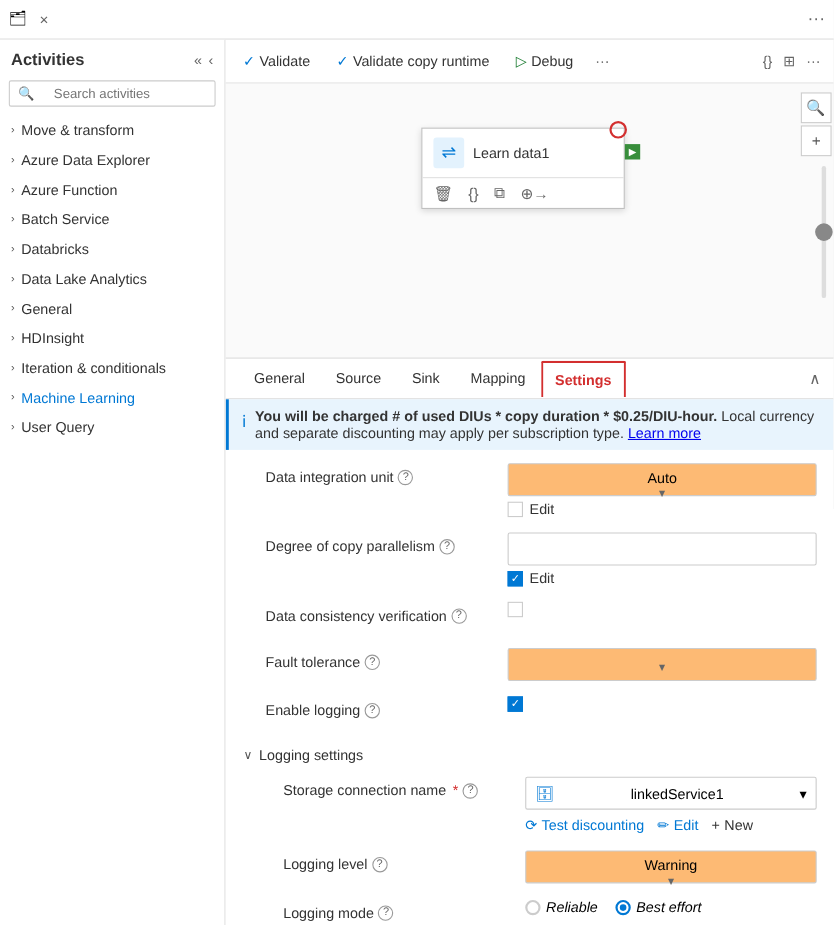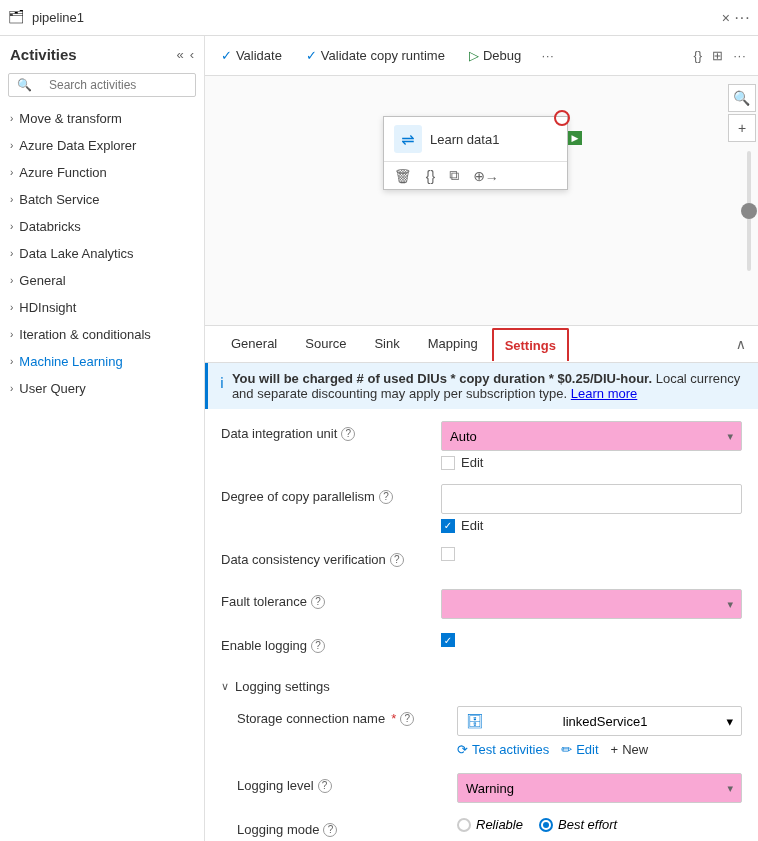--- a/index.html
+++ b/index.html
@@ -166,38 +166,38 @@
       display: flex; align-items: flex-start; gap: 8px; flex-shrink: 0;
     }
     .info-icon { color: #0078d4; font-size: 15px; flex-shrink: 0; margin-top: 1px; }
 
     
     .settings-content {
       flex: 1; overflow-y: auto; padding: 12px 16px;
     }
 
     .form-row {
-      display: flex; align-items: flex-start; margin-bottom: 14px; min-height: 28px;
+      display: flex; align-items: flex-start; margin-bottom: 14px; min-height: 28px; margin-left: 20px;
     }
     .form-label {
       width: 220px; flex-shrink: 0; font-size: 13px; color: #333;
       display: flex; align-items: center; gap: 4px; padding-top: 5px;
     }
     .form-label .info-q {
       width: 14px; height: 14px; border-radius: 50%; border: 1px solid #999;
       display: flex; align-items: center; justify-content: center;
       font-size: 10px; color: #666; cursor: pointer;
     }
     .form-control { flex: 1; }
 
     .select-box {
       width: 100%; border: 1px solid #ccc; border-radius: 2px;
-      padding: 5px 8px; font-size: 13px; background: #f9a8d4;
+      padding: 5px 8px; font-size: 13px; background: #fdba74;
       display: flex; align-items: center; justify-content: space-between;
-      cursor: pointer; height: 30px;
+      cursor: pointer; height: 30px; flex-direction: column;
     }
     .select-box .chevron-down { color: #666; font-size: 11px; }
 
     .input-box {
       width: 100%; border: 1px solid #ccc; border-radius: 2px;
       padding: 5px 8px; font-size: 13px; height: 30px;
       outline: none;
     }
 
     .checkbox-row {
@@ -256,21 +256,20 @@
     
     ::-webkit-scrollbar { width: 8px; }
     ::-webkit-scrollbar-track { background: #f1f1f1; }
     ::-webkit-scrollbar-thumb { background: #c1c1c1; border-radius: 4px; }
   </style>
 </head>
 <body>
 
 <div class="title-bar" data-name="title-bar">
   <span class="title-bar-icon" data-name="pipeline-icon">🗂</span>
-  <span class="title-bar-title" data-name="pipeline-title">pipeline1</span>
   <span class="title-bar-close" data-name="close-button">×</span>
   <span class="title-bar-dots" data-name="title-bar-menu">···</span>
 </div>
 
 <div class="main-layout">
 
   <div class="sidebar" data-name="sidebar">
     <div class="sidebar-header" data-name="sidebar-header">
       <span class="sidebar-title" data-name="sidebar-title">Activities</span>
       <div class="sidebar-icons" data-name="sidebar-icon-group">
@@ -496,21 +495,21 @@
             </div>
             <div class="form-control" data-name="storage-connection-control">
               <div class="storage-select" data-name="storage-connection-select">
                 <span class="storage-icon" data-name="storage-icon">🗄</span>
                 <span>linkedService1</span>
                 <span class="chevron-down" data-name="chevron-down-icon">▾</span>
               </div>
               <div class="link-row" data-name="storage-link-row">
                 <div class="link-btn" data-name="test-connection-button">
                   <span class="link-icon" data-name="test-connection-icon">⟳</span>
-                  <span>Test activities</span>
+                  <span>Test discounting</span>
                 </div>
                 <div class="link-btn" data-name="edit-connection-button">
                   <span class="link-icon" data-name="edit-connection-icon">✏</span>
                   <span>Edit</span>
                 </div>
                 <div class="new-btn" data-name="new-connection-button">
                   <span data-name="plus-icon">+</span>
                   <span>New</span>
                 </div>
               </div>

